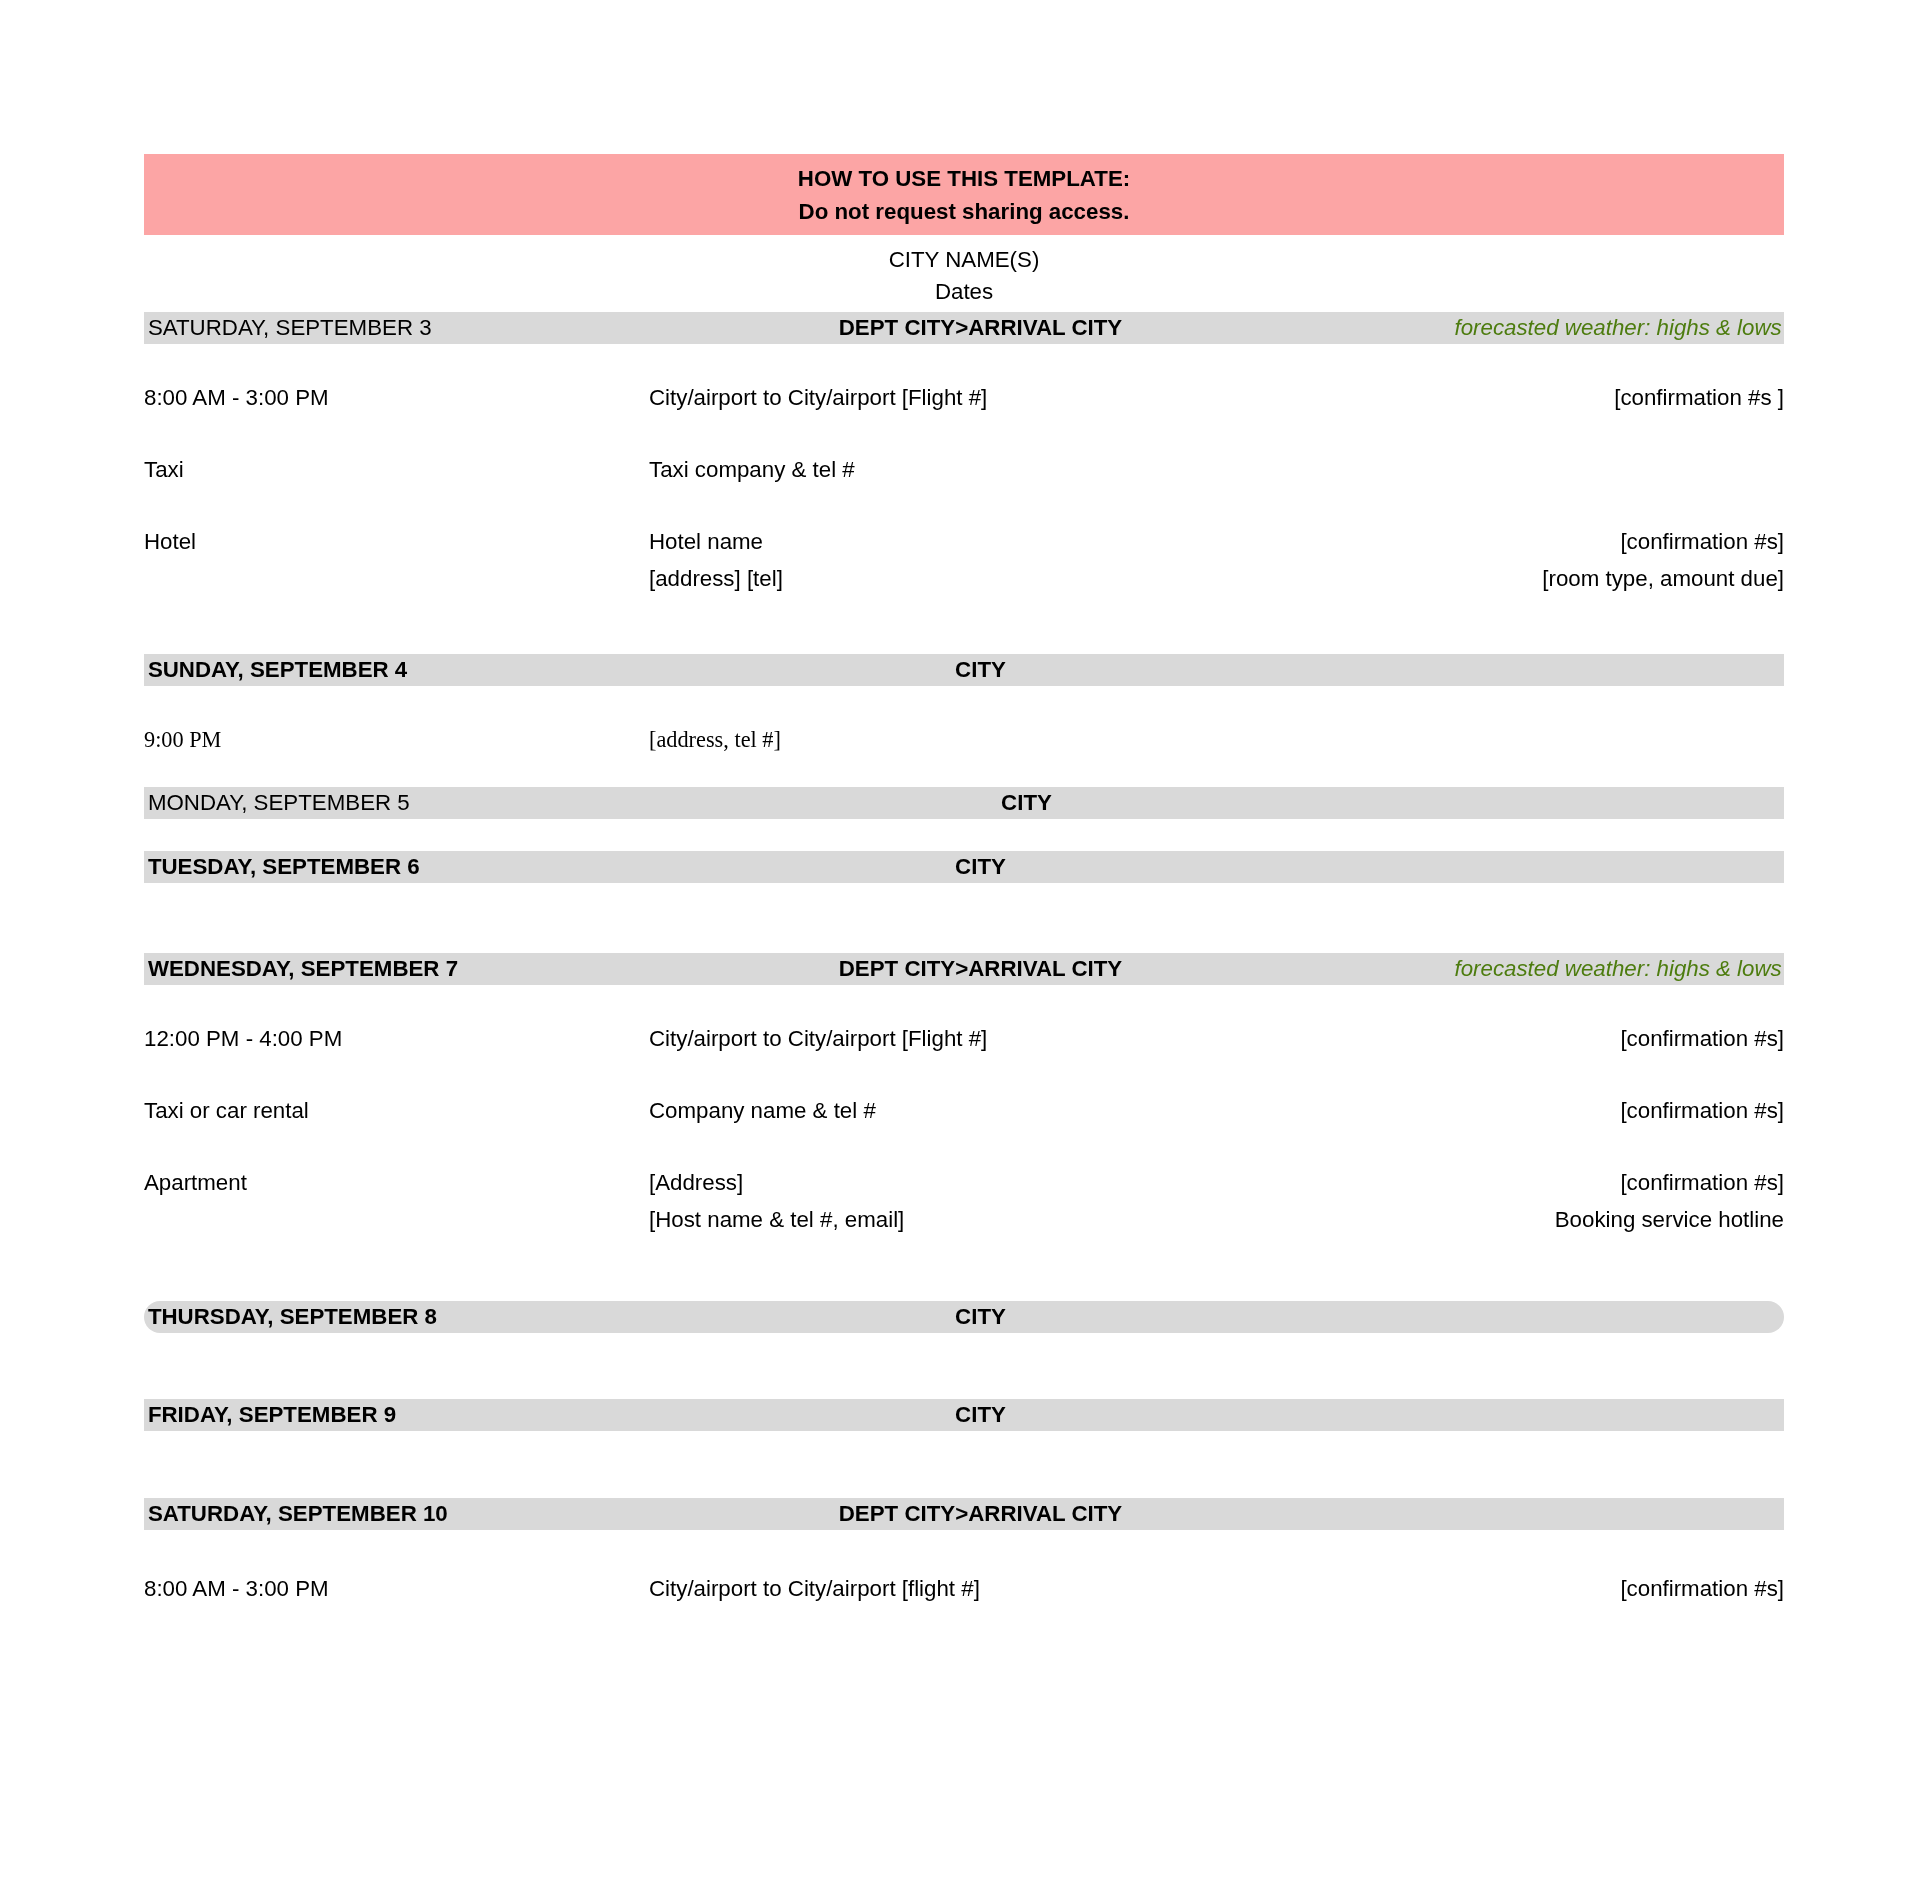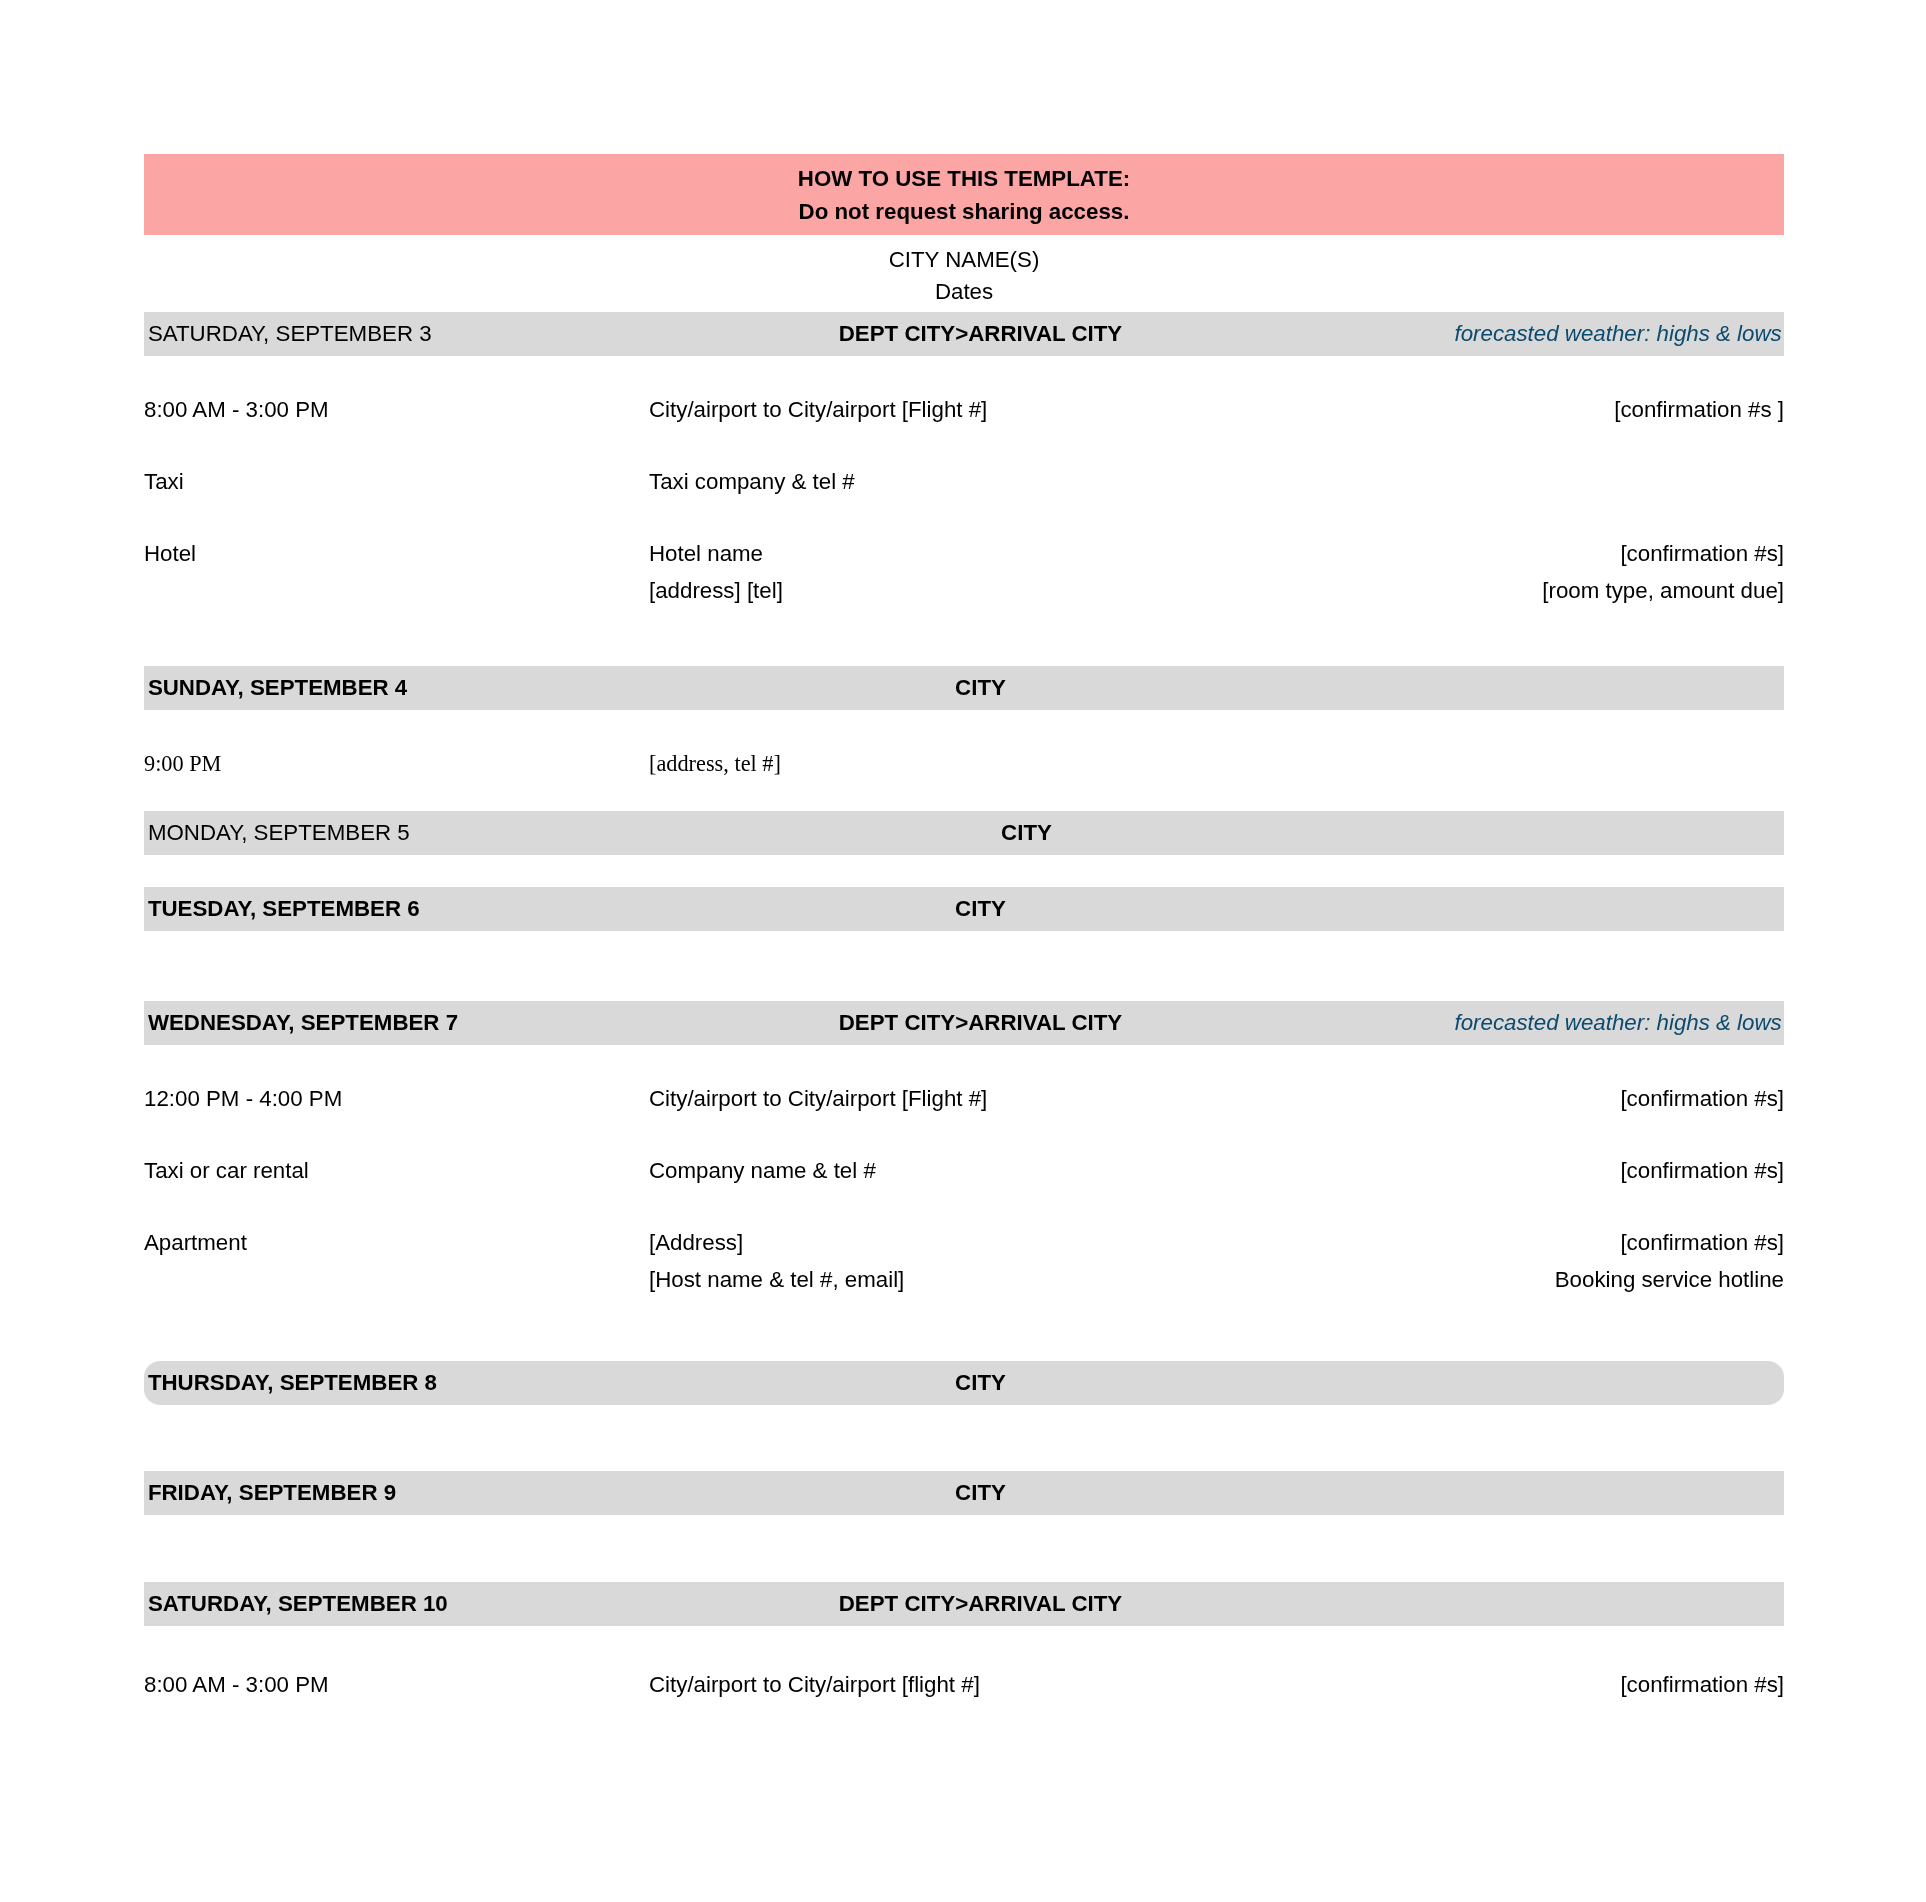--- a/index.html
+++ b/index.html
@@ -12,28 +12,28 @@
   
   .banner{
     margin-top:154px;background:#fca5a5;text-align:center;
     font-weight:bold;padding:7.7px 0;line-height:33px;
   }
   
   .title-line{text-align:center;line-height:32px;}
   .title-line.first{margin-top:8.5px;}
   
   .day-bar{
-    height:44px;background:#d9d9d9;
+    height:32px;background:#d9d9d9;
     display:grid;grid-template-columns:505px 663px 1fr;align-items:center;
   }
   .day-bar .date{padding-left:3.9px;white-space:nowrap;}
   .day-bar .date.bold{font-weight:bold;}
   .day-bar .route{text-align:center;font-weight:bold;white-space:nowrap;}
   .day-bar .weather{
-    text-align:right;padding-right:2.3px;font-style:italic;color:#0c4a6e;
+    text-align:right;padding-right:2.3px;font-style:italic;color:#4d7c0f;
     white-space:nowrap;
   }
   
   .row{display:grid;grid-template-columns:505px 817px 1fr;line-height:37px;}
   .row .cell-left{white-space:nowrap;}
   .row .cell-right{text-align:right;}
   .row .line{line-height:37px;}
 </style>
 </head>
 <body>

